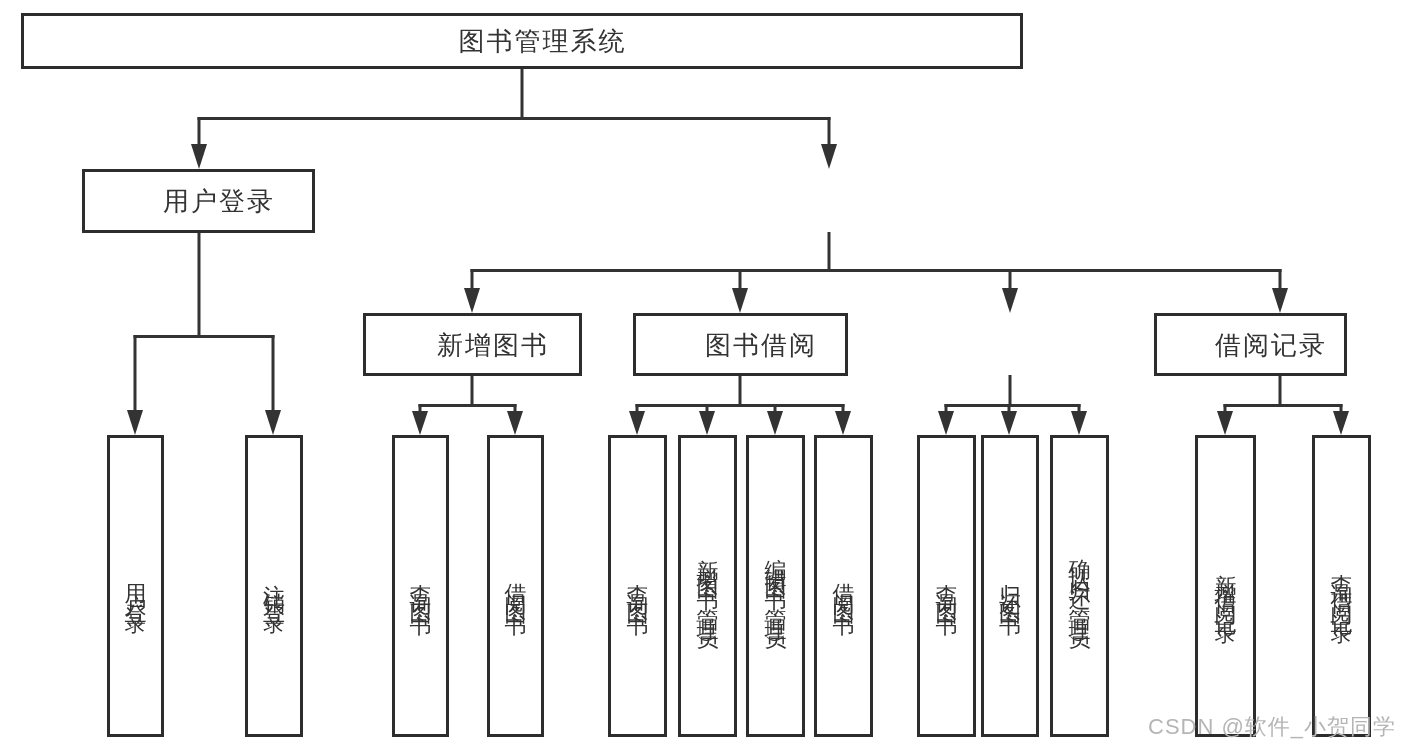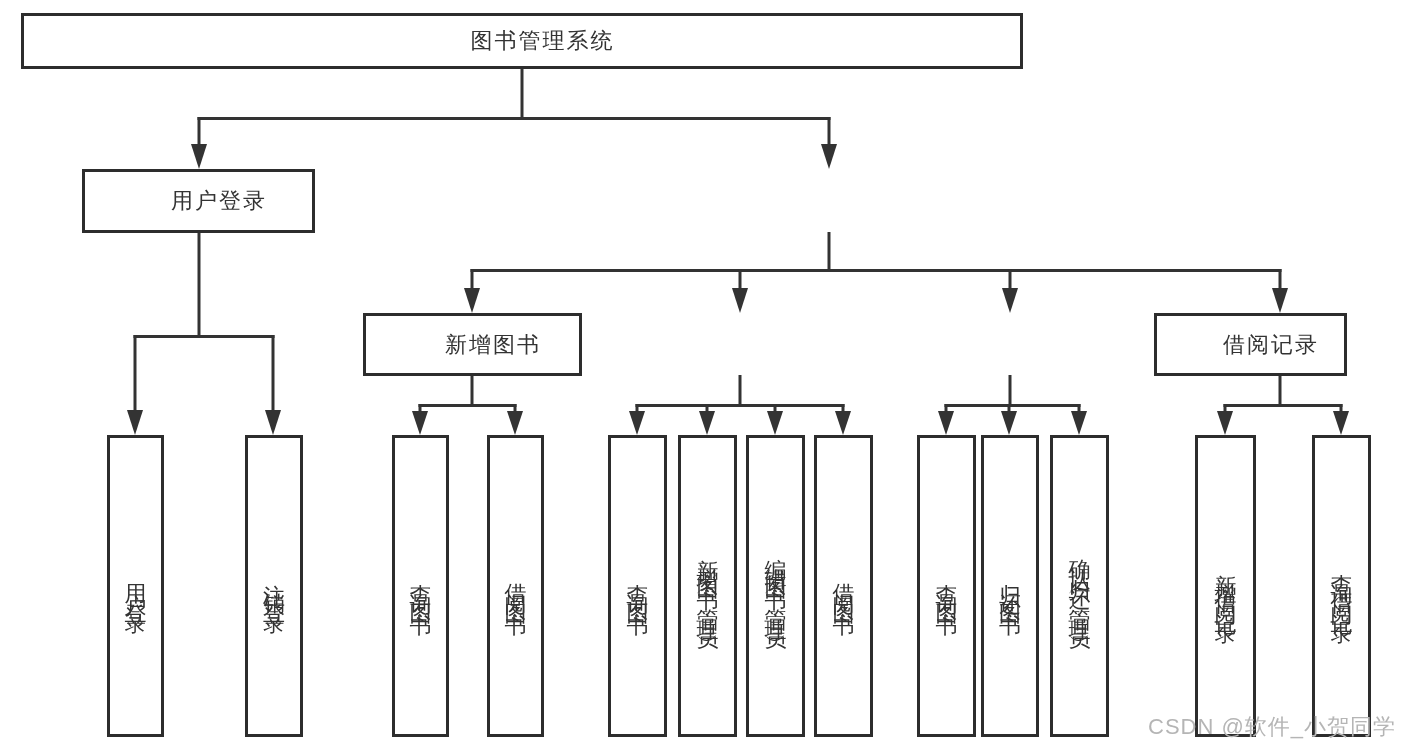--- a/index.html
+++ b/index.html
@@ -18,21 +18,21 @@
   }
   .node {
     position: absolute;
     box-sizing: border-box;
     background: #ffffff;
     border: 3px solid #2d2d2d;
     display: flex;
     align-items: center;
     justify-content: center;
     color: #333333;
-    font-size: 22px;
+    font-size: 26px;
     letter-spacing: 2px;
     z-index: 2;
     text-align: center;
     line-height: 1;
     padding-left: 41px;
   }
   .leaf {
     writing-mode: vertical-rl;
     text-orientation: mixed;
     letter-spacing: 10px;
@@ -119,20 +119,21 @@
       <polygon points="1217,411 1233,411 1225,435"></polygon>
       <polygon points="1333,411 1349,411 1341,435"></polygon>
     </g>
   </svg>
 
   <div class="node" style="left:21px;top:13px;width:1002px;height:56px">图书管理系统</div>
 
   <div class="node" style="left:82px;top:169px;width:233px;height:64px">用户登录</div>
 
   <div class="node" style="left:363px;top:313px;width:219px;height:63px">新增图书</div>
+  <div class="node" style="left:633px;top:313px;width:215px;height:63px">图书借阅</div>
   <div class="node" style="left:1154px;top:313px;width:193px;height:63px">借阅记录</div>
 
   <div class="node leaf" style="left:107px;top:435px;width:57px;height:302px">用户登录</div>
   <div class="node leaf" style="left:245px;top:435px;width:58px;height:302px">注销登录</div>
 
   <div class="node leaf" style="left:392px;top:435px;width:57px;height:302px">查询图书</div>
   <div class="node leaf" style="left:487px;top:435px;width:57px;height:302px">借阅图书</div>
 
   <div class="node leaf" style="left:608px;top:435px;width:59px;height:302px">查询图书</div>
   <div class="node leaf" style="left:678px;top:435px;width:59px;height:302px">新增图书（管理员）</div>

